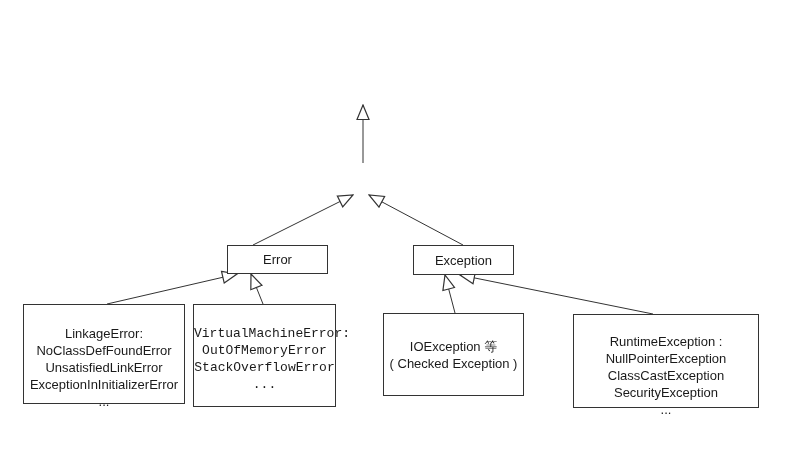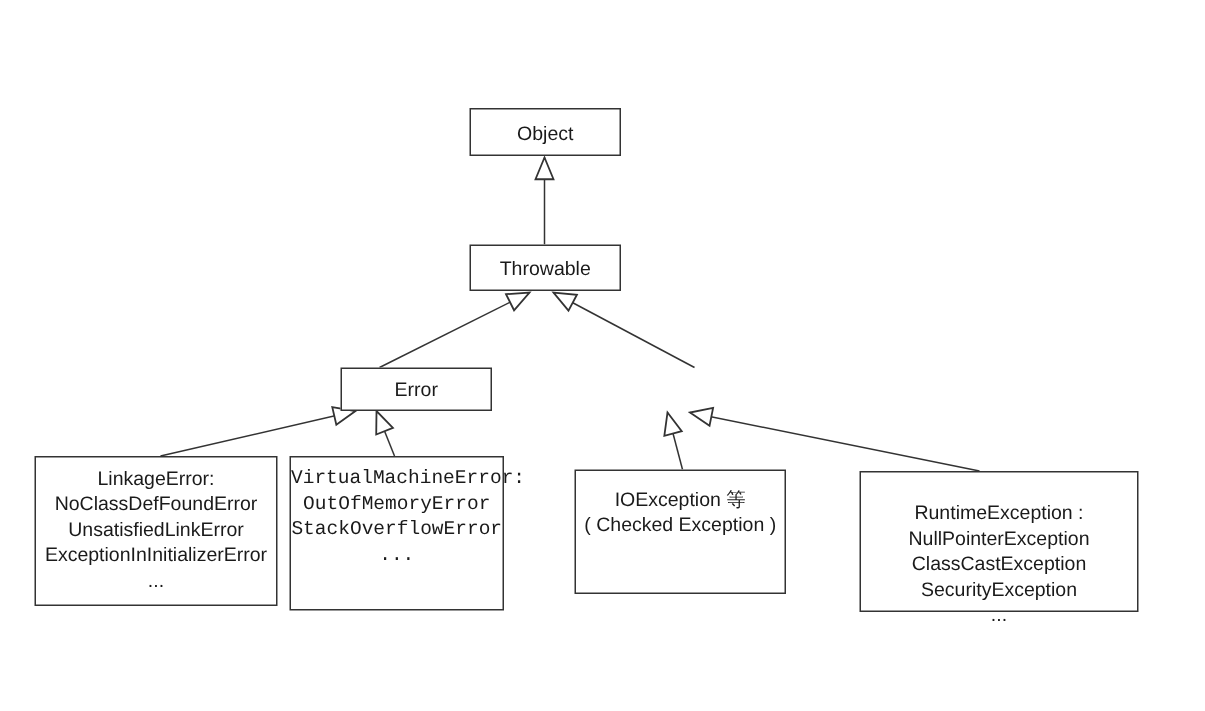--- a/index.html
+++ b/index.html
@@ -31,35 +31,35 @@
     font-size: 13px;
     line-height: 17px;
     text-align: center;
   }
   .node.single {
     display: flex;
     align-items: center;
     justify-content: center;
   }
   .node.multi {
-    padding-top: 5px;
+    padding-top: 20px;
   }
   .node-label {
     white-space: pre-line;
     display: block;
     width: 100%;
   }
   
   #node-object     { left: 313px; top: 72px;  width: 101px; height: 32px; }
   #node-throwable  { left: 313px; top: 163px; width: 101px; height: 31px; }
   #node-error      { left: 203px; top: 245px; width: 101px; height: 29px; margin-left: 24px; }
   #node-exception  { left: 413px; top: 245px; width: 101px; height: 30px; }
   #node-linkage    { left: 23px;  top: 304px; width: 162px; height: 100px; }
   #node-vm         { left: 193px; top: 304px; width: 143px; height: 103px; font-family: Liberation Mono, monospace; }
-  #node-io         { left: 383px; top: 313px; width: 141px; height: 83px; padding-top: 10px; }
+  #node-io         { left: 383px; top: 313px; width: 141px; height: 83px; padding-top: 24px; }
   #node-runtime    { left: 573px; top: 314px; width: 186px; height: 94px; padding-top: 18px; }
 </style>
 </head>
 <body>
 
 <div id="canvas">
 
   <svg id="edges" viewBox="0 0 803 474" xmlns="http://www.w3.org/2000/svg">
     <defs>
       <marker id="tri" markerUnits="userSpaceOnUse" markerWidth="17" markerHeight="15" viewBox="0 0 17 15" refX="15.5" refY="7.5" orient="auto">
@@ -68,32 +68,29 @@
     </defs>
     <line x1="363" y1="163" x2="363" y2="105" stroke="#333333" stroke-width="1" marker-end="url(#tri)"></line>
     <line x1="253" y1="245" x2="353" y2="195" stroke="#333333" stroke-width="1" marker-end="url(#tri)"></line>
     <line x1="463" y1="245" x2="369" y2="195" stroke="#333333" stroke-width="1" marker-end="url(#tri)"></line>
     <line x1="107" y1="304" x2="237" y2="274" stroke="#333333" stroke-width="1" marker-end="url(#tri)"></line>
     <line x1="263" y1="304" x2="251" y2="274" stroke="#333333" stroke-width="1" marker-end="url(#tri)"></line>
     <line x1="455" y1="313" x2="445" y2="275" stroke="#333333" stroke-width="1" marker-end="url(#tri)"></line>
     <line x1="653" y1="314" x2="460" y2="275" stroke="#333333" stroke-width="1" marker-end="url(#tri)"></line>
   </svg>
 
-  <div id="node-object" class="node single">
-    <span class="node-label">Object</span>
-  </div>
 
-  <div id="node-throwable" class="node single">
-    <span class="node-label">Throwable</span>
-  </div>
 
   <div id="node-error" class="node single">
     <span class="node-label">Error</span>
   </div>
 
+  <div id="node-exception" class="node single">
+    <span class="node-label">Exception</span>
+  </div>
 
   <div id="node-linkage" class="node multi">
     <span class="node-label">LinkageError:
 NoClassDefFoundError
 UnsatisfiedLinkError
 ExceptionInInitializerError
 ...</span>
   </div>
 
   <div id="node-vm" class="node multi">

